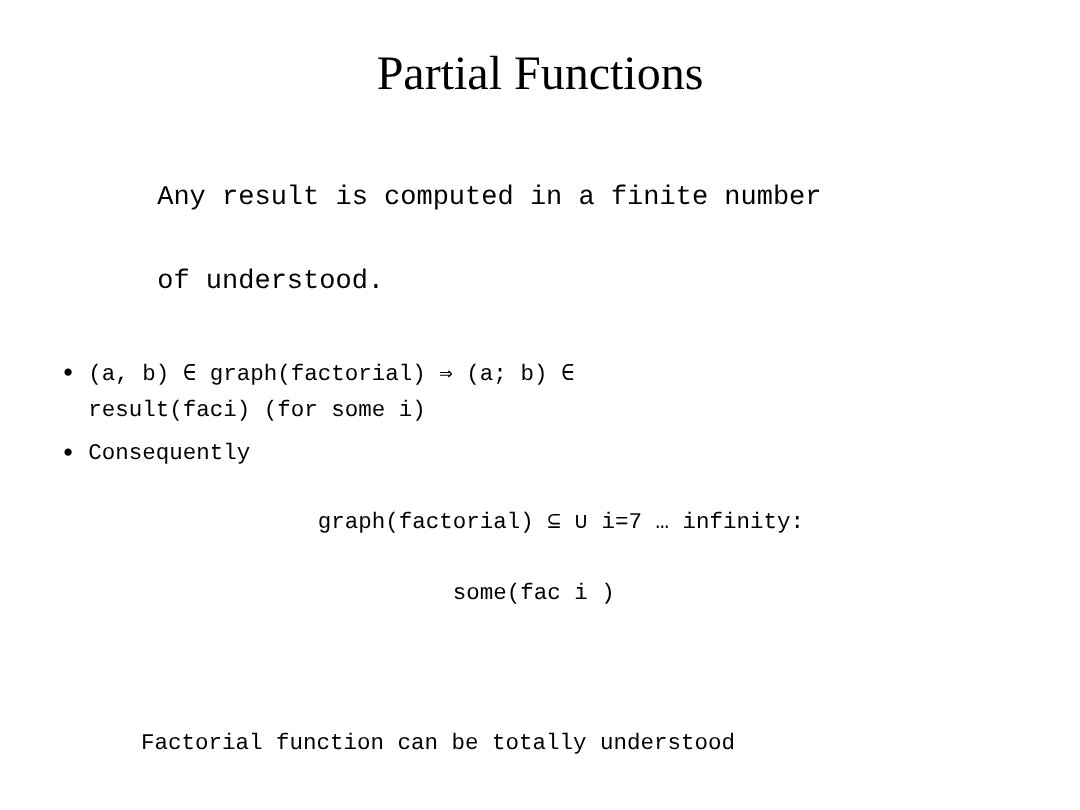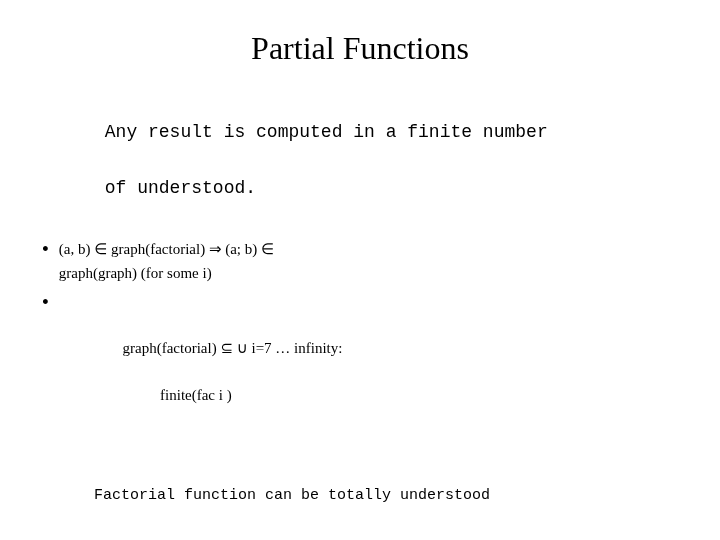--- a/index.html
+++ b/index.html
@@ -65,21 +65,20 @@
     .bullet-dot {
       margin-right: 8px;
       margin-top: 0px;
       font-size: 18px;
       line-height: 1.4;
       flex-shrink: 0;
     }
 
     .bullet-text {
       flex: 1;
-      font-family: Liberation Serif, serif;
     }
 
     .indented-block {
       margin-left: 60px;
       font-size: 15px;
       line-height: 1.55;
       white-space: pre;
     }
 
     .spacer {
@@ -105,30 +104,30 @@
     <div class="paragraph">
       <span>Any result is computed in a finite number</span><br>
       <span>of understood.</span>
     </div>
 
     <ul class="bullet-list">
       <li class="bullet-item">
         <span class="bullet-dot">•</span>
         <span class="bullet-text">
           <span>(a, b) ∈ graph(factorial) ⇒ (a; b) ∈</span><br>
-          <span>   graph(graph) (for some i)</span>
+          <span>   result(faci) (for some i)</span>
         </span>
       </li>
       <li class="bullet-item">
         <span class="bullet-dot">•</span>
         <span class="bullet-text">
-          <br>
+          <span>Consequently</span><br>
           <span class="indented-block">
             <span>     graph(factorial) ⊆ ∪ i=7 … infinity:</span><br>
-            <span>               finite(fac i )</span>
+            <span>               some(fac i )</span>
           </span>
         </span>
       </li>
     </ul>
 
     <div class="spacer"></div>
 
     <div class="footer-paragraph">
       <span>Factorial function can be totally understood</span><br>
     </div>

